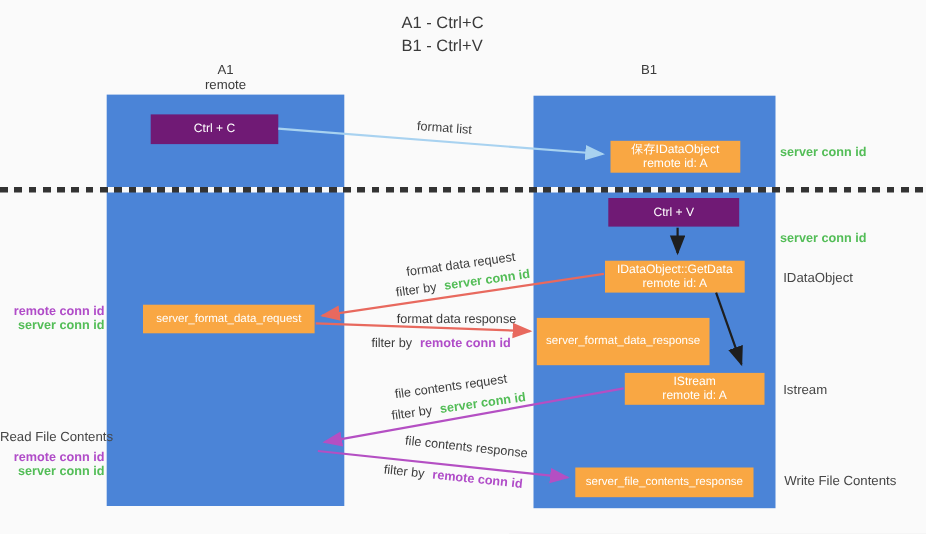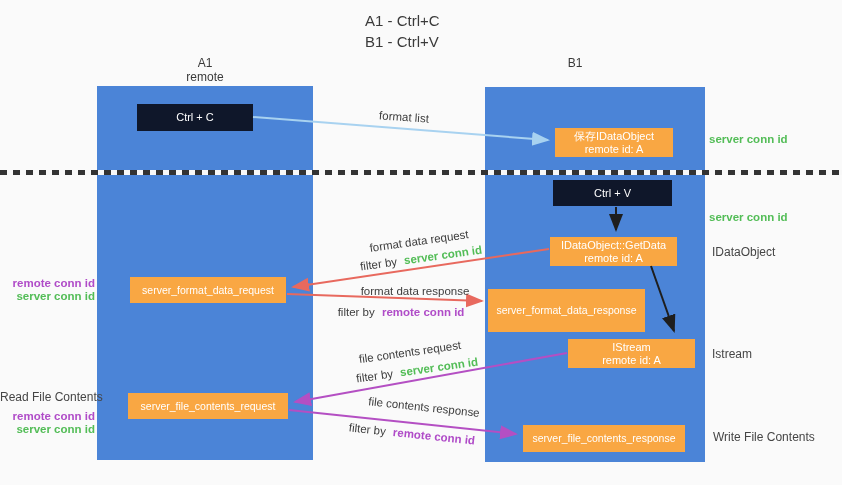--- a/index.html
+++ b/index.html
@@ -15,21 +15,21 @@
   .lifeline.right{ left:485px; top:87px; width:220px; height:375px; }
   .divider{
     position:absolute; left:0; top:170px; width:842px; height:5px; z-index:6;
     background:repeating-linear-gradient(90deg,#333 0 7px,#f8f8f8 7px 13px);
   }
   .box{
     position:absolute; z-index:4; display:flex; flex-direction:column;
     align-items:center; justify-content:center; text-align:center;
     color:#fff; font-size:11px; line-height:13px; white-space:nowrap;
   }
-  .green-box{ background:#0f172a;text-align:center; }
+  .green-box{ background:#701a75;text-align:center; }
   .orange-box{ background:#f9a743; }
   .box .small{ font-size:10.5px; }
   .arrows{ position:absolute; left:0; top:0; z-index:5; pointer-events:none; }
   .flow-label{
     position:absolute; z-index:7; white-space:nowrap; font-size:11.5px; color:#3d3d3d;
     transform:translate(-50%,-50%);
   }
   .flow-label span + span{ margin-left:4px; }
   .rot-up{ transform:translate(-50%,-50%) rotate(-8deg); }
   .rot-dn{ transform:translate(-50%,-50%) rotate(6deg); }
@@ -48,21 +48,21 @@
 
   <div class="title">
     <div>A1 - Ctrl+C</div>
     <div>B1 - Ctrl+V</div>
   </div>
 
   <div class="col-header" style="left:145px;">
     <div>A1</div>
     <div>remote</div>
   </div>
-  <div class="col-header" style="left:515px;">
+  <div class="col-header" style="left:530px;">
     <div>B1</div>
   </div>
 
   <div class="lifeline left"></div>
   <div class="lifeline right"></div>
 
   <div class="divider"></div>
 
   <svg class="arrows" width="842" height="485">
     <defs>
@@ -112,23 +112,20 @@
 
   <div class="box orange-box" style="left:488px; top:289px; width:157px; height:43px;">
     <div class="small">server_format_data_response</div>
   </div>
 
   <div class="box orange-box" style="left:568px; top:339px; width:127px; height:29px;">
     <div>IStream</div>
     <div>remote id: A</div>
   </div>
 
-  <div class="box orange-box" style="left:128px; top:393px; width:160px; height:26px;">
-    <div class="small">server_file_contents_request</div>
-  </div>
 
   <div class="box orange-box" style="left:523px; top:425px; width:162px; height:27px;">
     <div class="small">server_file_contents_response</div>
   </div>
 
   <div class="flow-label rot-sl" style="left:404px; top:117px;">
     <span>format list</span>
   </div>
 
   <div class="flow-label rot-up" style="left:419px; top:241px;">

